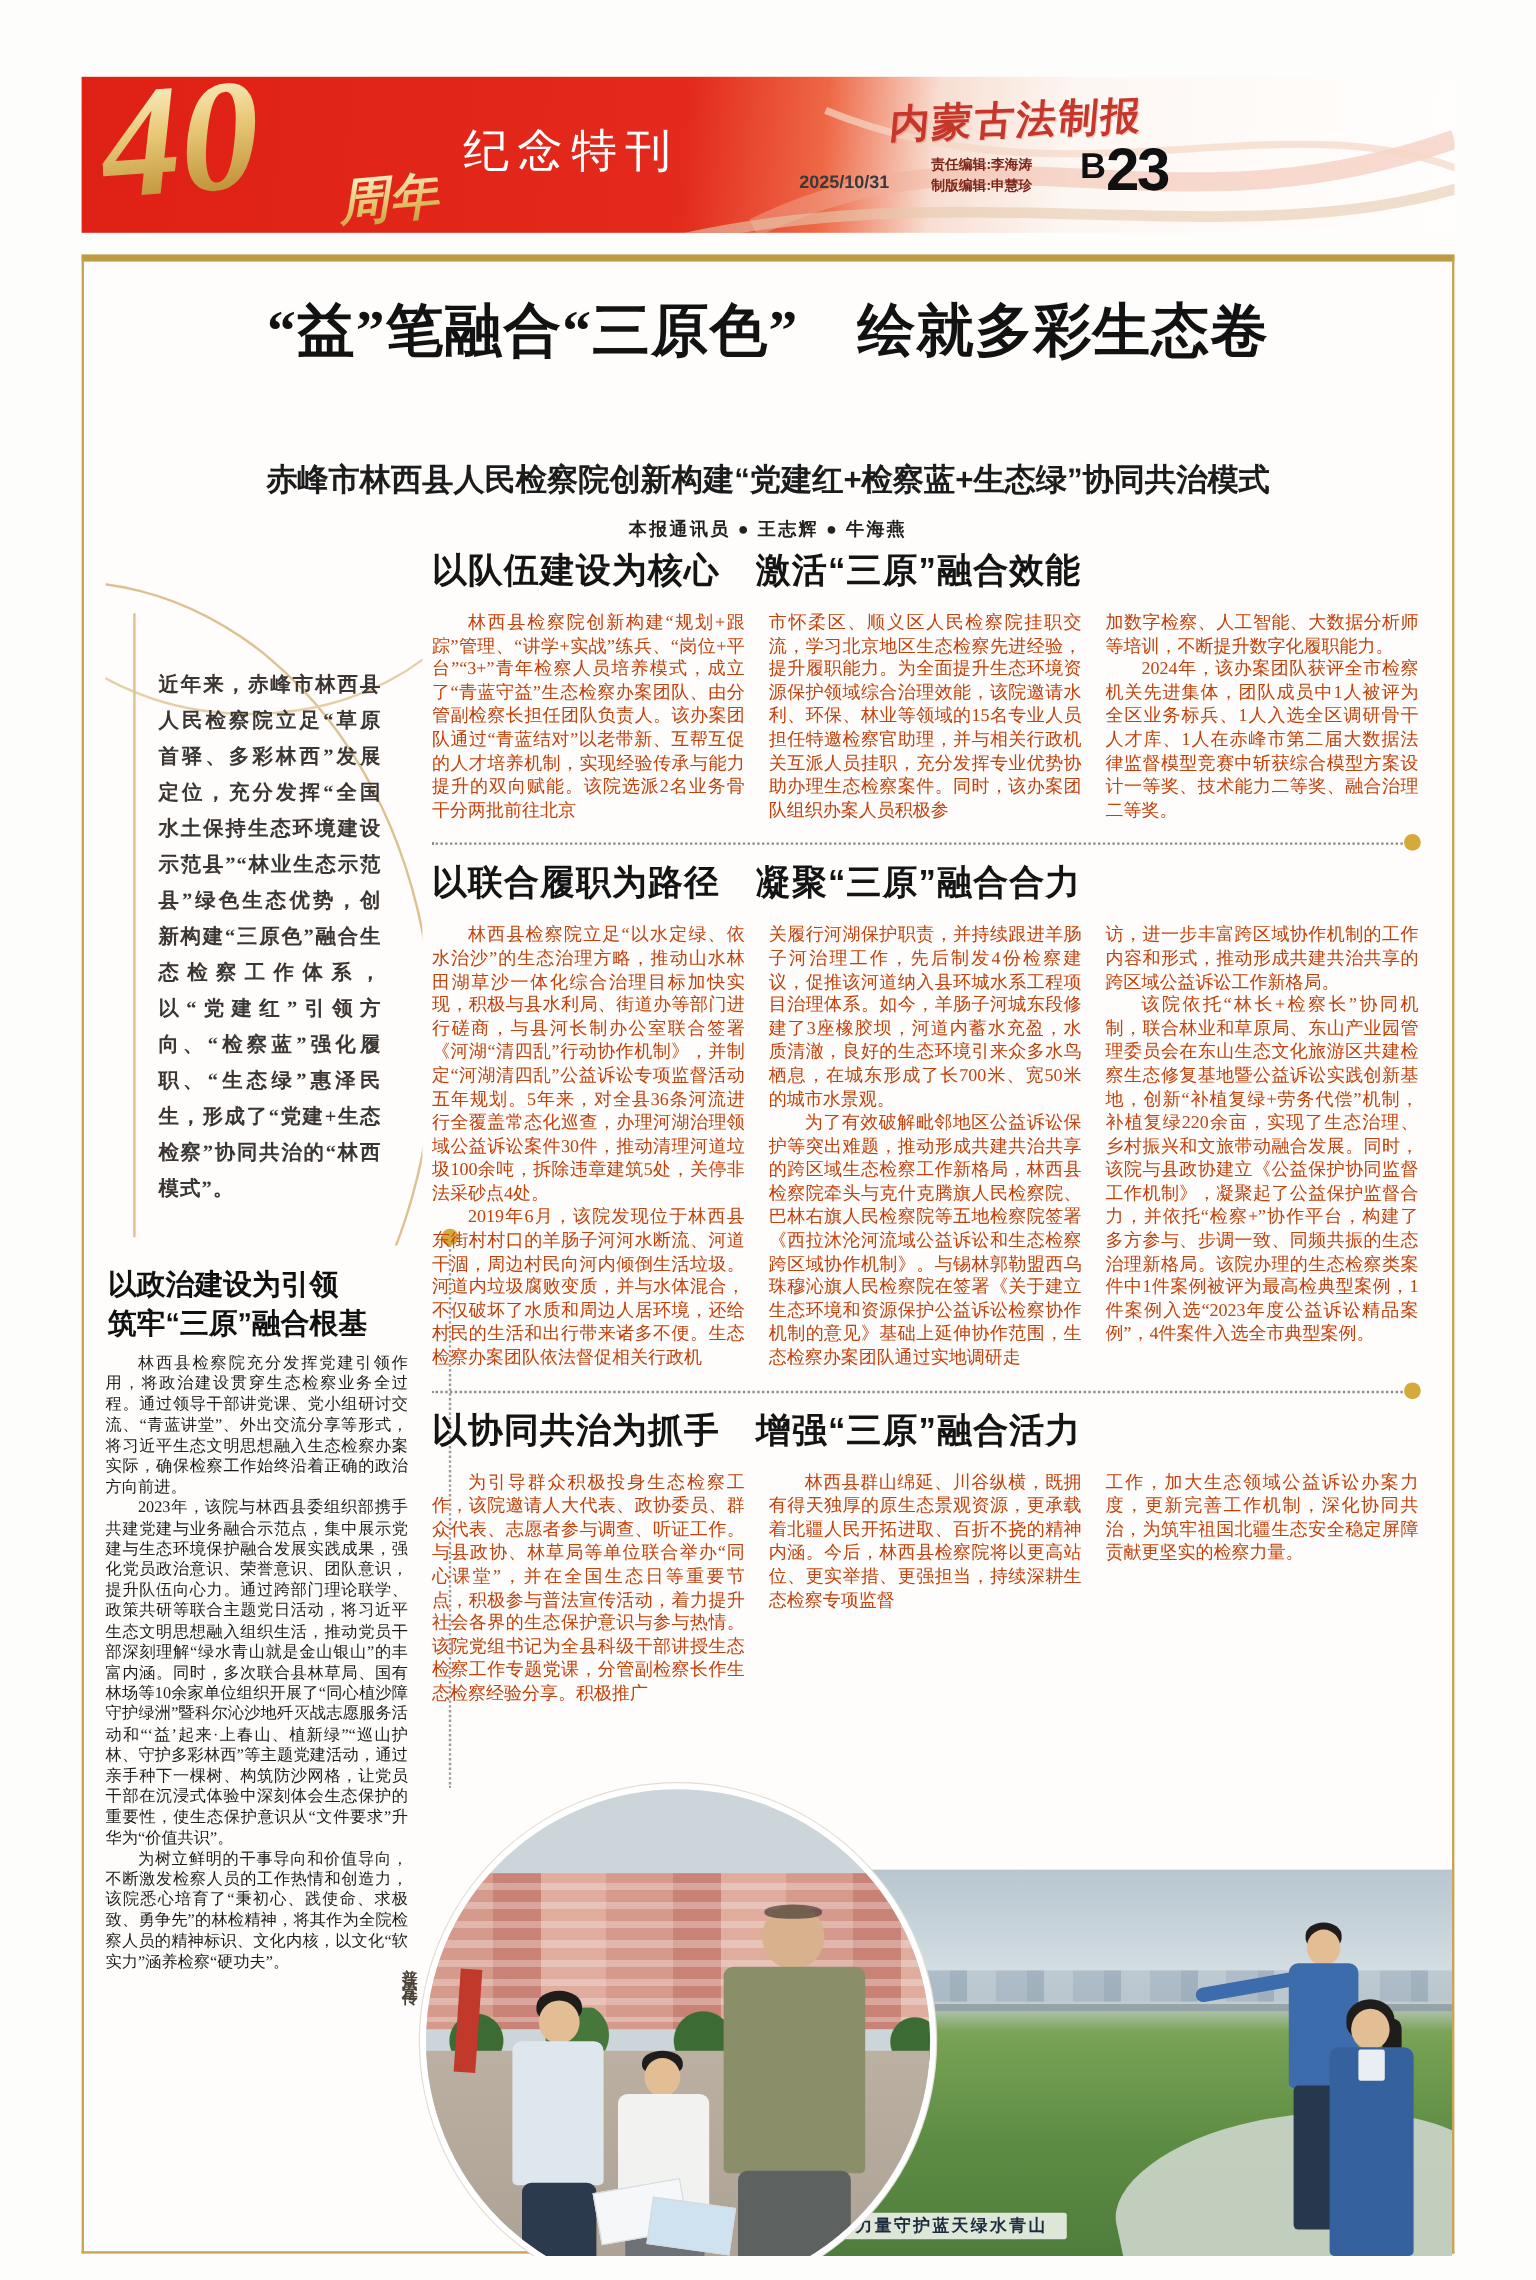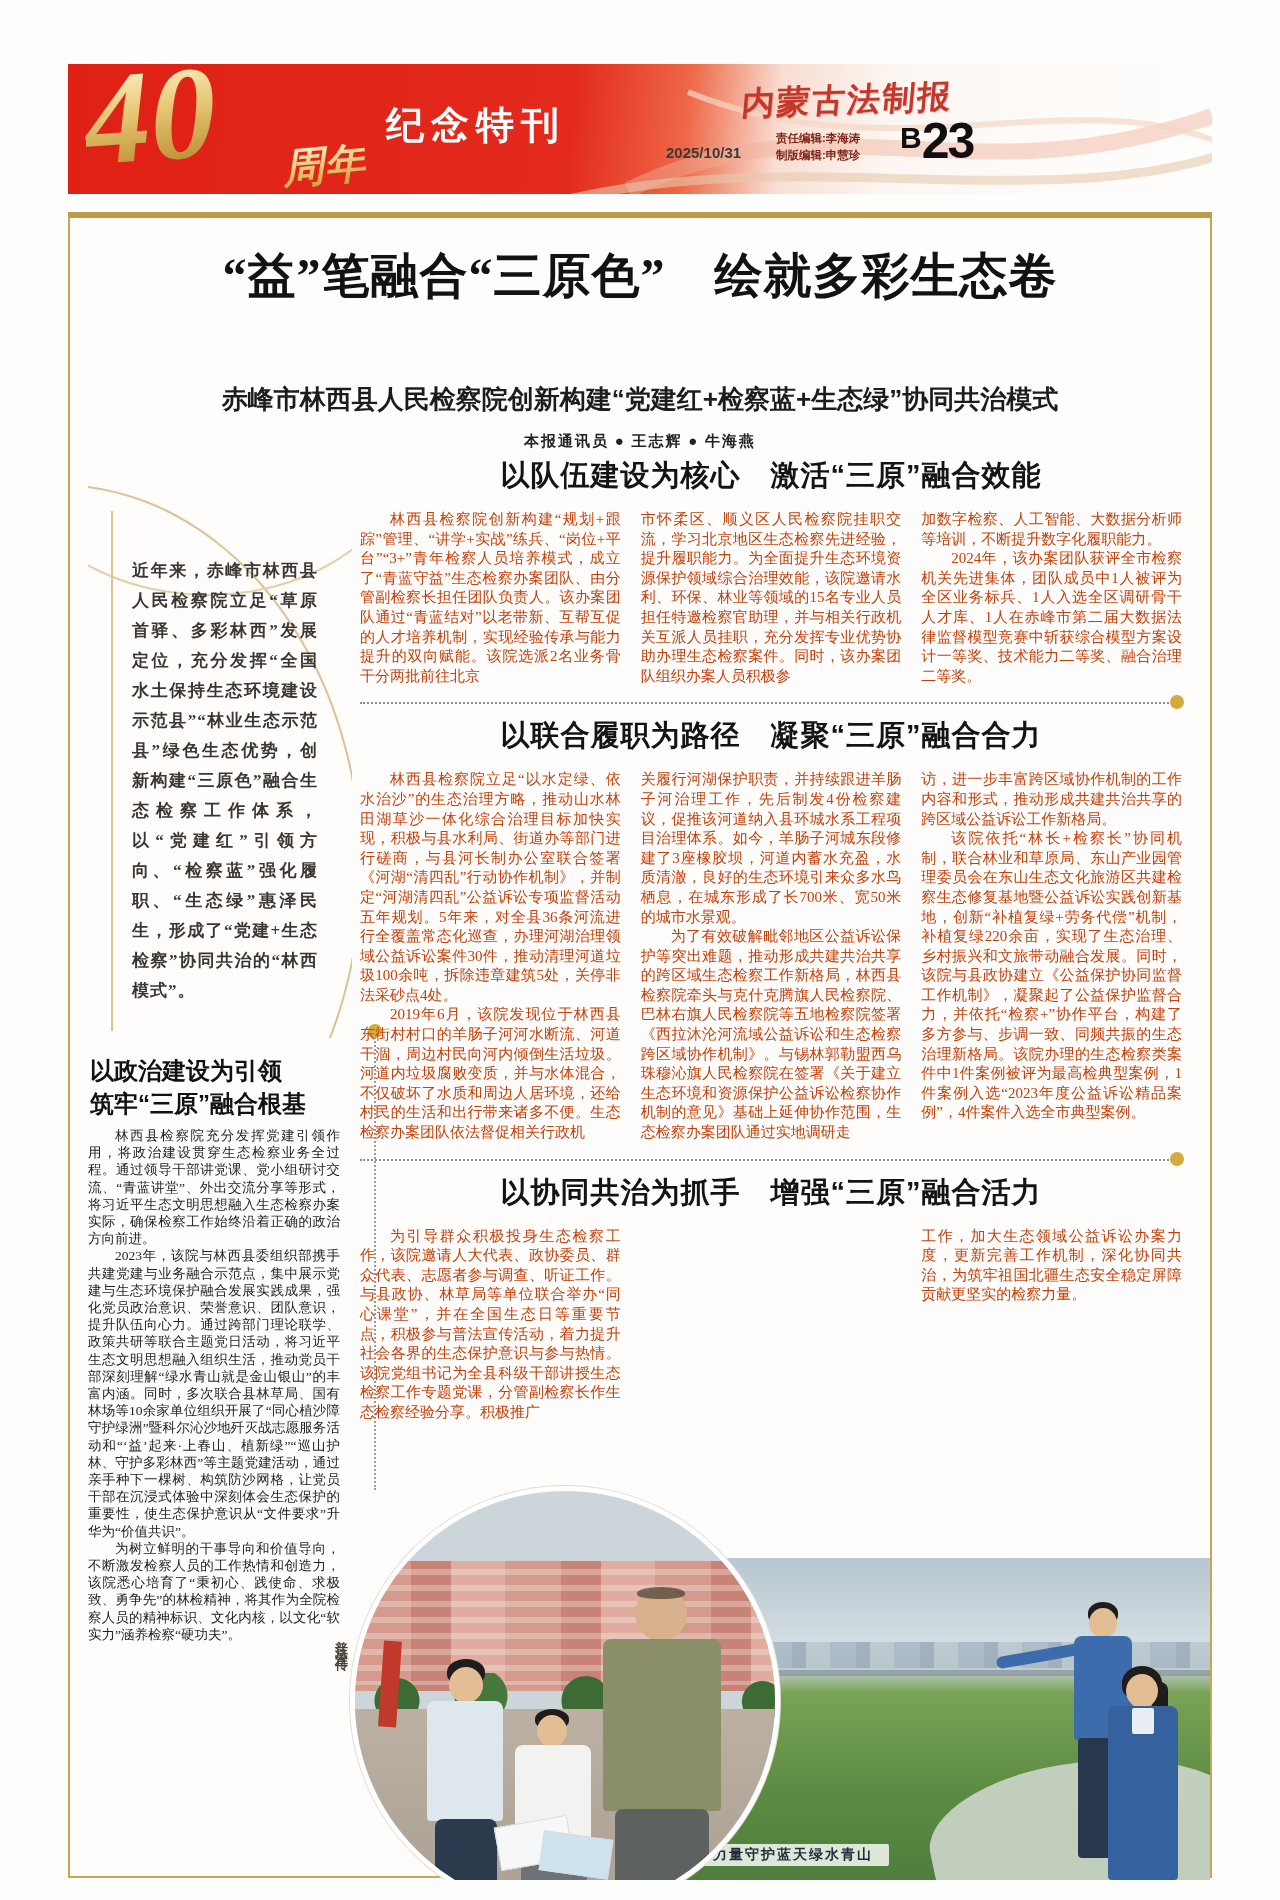--- a/index.html
+++ b/index.html
@@ -9,21 +9,21 @@
   
   .masthead { position:absolute; left:68px; top:64px; width:1144px; height:130px;
     background:linear-gradient(95deg,#df2015 0%,#e32a1c 44%,#ee6846 54%,#f8ded2 62%,#fdf7f3 72%,#fffefd 100%); }
   .masthead svg.swoosh { position:absolute; left:0; top:0; z-index:0; }
   .m40 { position:absolute; left:16px; top:-14px; z-index:1; font-size:132px; font-weight:bold; font-style:italic;
     background:linear-gradient(175deg,#fdf3cd 10%,#e8c877 45%,#b88a2e 90%); -webkit-background-clip:text; background-clip:text; color:transparent;
     transform:rotate(-4deg); line-height:1; }
   .mzh { position:absolute; left:214px; top:74px; z-index:1; font-size:42px; font-weight:bold; font-style:italic;
     background:linear-gradient(175deg,#fdf3cd 10%,#e2bd62 60%,#b88a2e 100%); -webkit-background-clip:text; background-clip:text; color:transparent;
     transform:rotate(-5deg); }
-  .mspecial { position:absolute; left:318px; top:36px; z-index:1; font-size:38px; color:#ffffff; font-weight:bold;
+  .mspecial { position:absolute; left:318px; top:36px; z-index:1; font-size:38px; color:#ffffff; font-weight:normal;
     letter-spacing:7px; font-family:"Liberation Sans","DejaVu Sans",sans-serif; }
   .mpaper { position:absolute; left:674px; top:14px; z-index:1; font-size:33px; color:#c5372a; font-weight:bold;
     transform:skewX(-7deg) rotate(-2deg); letter-spacing:2px; text-shadow:1px 1px 0 rgba(197,55,42,.25); }
   .mdate { position:absolute; left:598px; top:80px; z-index:1; font-size:15px; font-weight:bold; color:#3a3a3a;
     font-family:"Liberation Sans","DejaVu Sans",sans-serif; }
   .meditors { position:absolute; left:708px; top:66px; z-index:1; font-size:11.5px; color:#7d2418; font-weight:bold;
     line-height:17px; font-family:"Liberation Sans","DejaVu Sans",sans-serif; }
   .mpage { position:absolute; left:832px; top:48px; z-index:1; color:#101010; font-family:"Liberation Sans","DejaVu Sans",sans-serif; }
   .mpage .b { font-size:30px; font-weight:bold; vertical-align:10px; }
   .mpage .n { font-size:50px; font-weight:bold; letter-spacing:-2px; }
@@ -52,21 +52,21 @@
   .sidebar-body { margin-top:7px; width:252px; font-size:13.5px; line-height:17.2px; color:#1d1d1d; text-align:justify; }
   .sidebar-body p { margin:0; }
   .sidebar-body p.ind { text-indent:2em; }
 
   
   .dotted-v { position:absolute; left:304px; top:816px; height:456px; border-left:2px dotted #9a9a9a; }
   .dotted-v::before { content:''; position:absolute; left:-8px; top:-10px; width:14px; height:14px; background:#d5a93a; border-radius:50%; }
 
   
   .sections { position:absolute; left:290px; top:238px; width:822px; }
-  .sec-h { font-size:29px; font-weight:900; text-align:center; color:#141414; letter-spacing:1px; margin-bottom:14px;
+  .sec-h { font-size:29px; font-weight:900; text-align:left; color:#141414; letter-spacing:1px; margin-bottom:14px;
     font-family:"Liberation Sans","DejaVu Sans",sans-serif; }
   .cols { display:flex; gap:20px; }
   .col { flex:1; font-size:15px; line-height:19.6px; color:#c2410c; text-align:justify;font-family:Liberation Serif, serif; }
   .col p { margin:0; }
   .col p.ind { text-indent:2em; }
   .dotted-h { position:relative; border-top:2px dotted #8d8d8d; margin:16px 2px 12px 0; }
   .dotted-h::after { content:''; position:absolute; right:-4px; top:-9px; width:14px; height:14px; background:#d5a93a; border-radius:50%; }
 
   
   .photo-wrap { position:absolute; left:258px; top:1262px; width:882px; height:400px; overflow:hidden; }
@@ -191,20 +191,21 @@
           </div>
           <div class="dotted-h"></div>
         </section>
         <section>
           <h2 class="sec-h">以协同共治为抓手　增强“三原”融合活力</h2>
           <div class="cols">
             <div class="col">
               <p class="ind">为引导群众积极投身生态检察工作，该院邀请人大代表、政协委员、群众代表、志愿者参与调查、听证工作。与县政协、林草局等单位联合举办“同心课堂”，并在全国生态日等重要节点，积极参与普法宣传活动，着力提升社会各界的生态保护意识与参与热情。该院党组书记为全县科级干部讲授生态检察工作专题党课，分管副检察长作生态检察经验分享。积极推广</p>
             </div>
             <div class="col">
+              <p class="ind">林西县群山绵延、川谷纵横，既拥有得天独厚的原生态景观资源，更承载着北疆人民开拓进取、百折不挠的精神内涵。今后，林西县检察院将以更高站位、更实举措、更强担当，持续深耕生态检察专项监督</p>
             </div>
             <div class="col">
               <p>工作，加大生态领域公益诉讼办案力度，更新完善工作机制，深化协同共治，为筑牢祖国北疆生态安全稳定屏障贡献更坚实的检察力量。</p>
             </div>
           </div>
         </section>
       </div>
 
     <figure class="photo-wrap">
       <div class="photo-rect">

